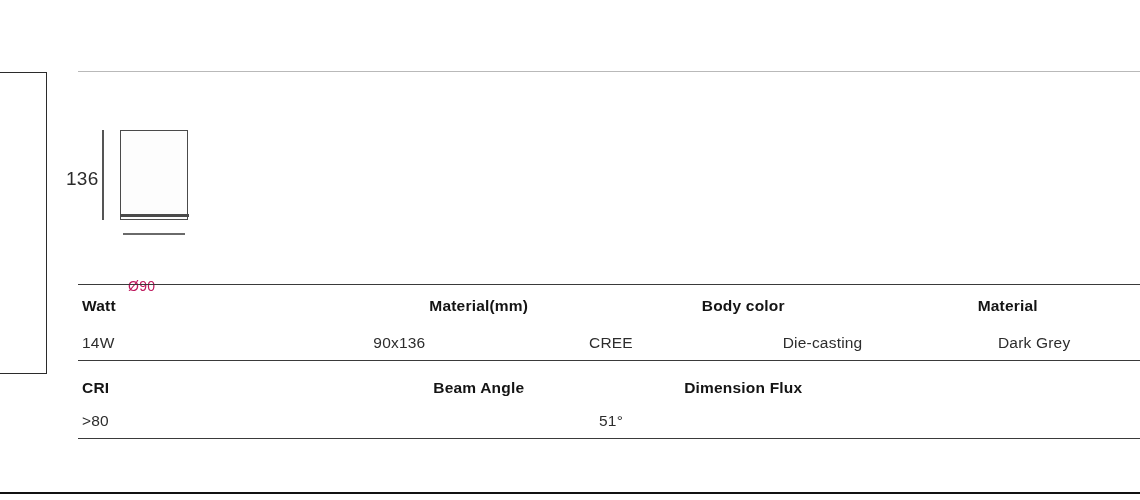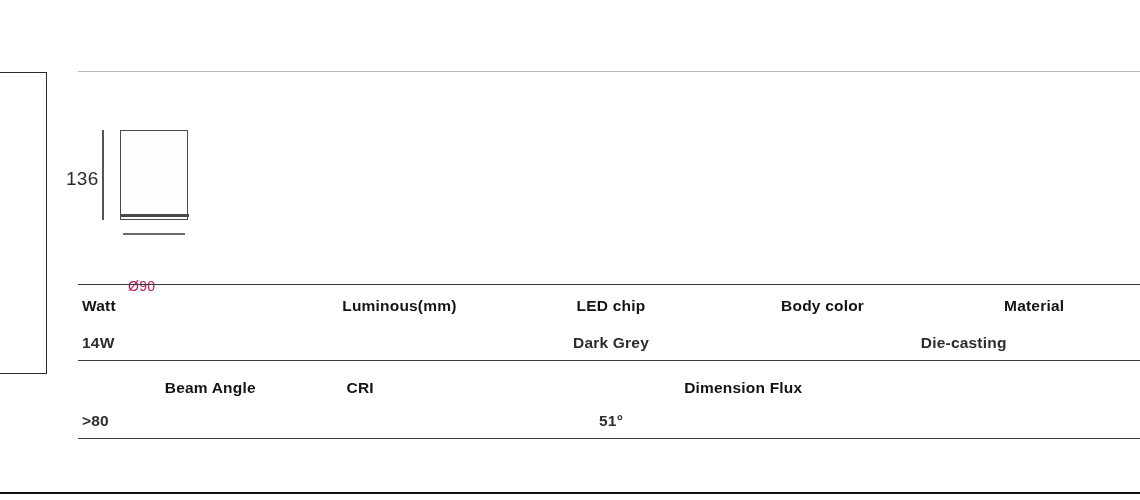--- a/index.html
+++ b/index.html
@@ -133,21 +133,21 @@
   .spec-row .cell.first {
     text-align: left;
     padding-left: 4px;
   }
   .spec-row.head .cell {
     font-weight: bold;
     color: #141414;
     letter-spacing: 0.2px;
   }
   .spec-row.val .cell {
-    font-weight: bold;
+    font-weight: normal;
     color: #2d2d2d;
     letter-spacing: 0.2px;
   }
 
   .row-1h { top: 296px; }
   .row-1v { top: 333px; }
   .row-2h { top: 378px; }
   .row-2v { top: 411px; }
 </style>
 </head>
@@ -165,37 +165,38 @@
     <div class="fixture"></div>
     <div class="fixture-base"></div>
     <div class="dim-horz-line"></div>
     <div class="dim-horz-label">Ø90</div>
   </div>
 
   <div class="rule spec-a"></div>
 
   <div class="spec-row head row-1h">
     <div class="cell first">Watt</div>
-    <div class="cell">Luminous(mm)</div>
-    <div class="cell">LED chip</div>
+    <div class="cell">Material(mm)</div>
     <div class="cell">Body color</div>
     <div class="cell">Material</div>
   </div>
 
   <div class="spec-row val row-1v">
     <div class="cell first">14W</div>
+    <div class="cell">90x136</div>
+    <div class="cell">CREE</div>
+    <div class="cell">Die-casting</div>
     <div class="cell">Dark Grey</div>
-    <div class="cell">Die-casting</div>
   </div>
 
   <div class="rule spec-b"></div>
 
   <div class="spec-row head row-2h">
+    <div class="cell first">CRI</div>
     <div class="cell">Beam Angle</div>
-    <div class="cell first">CRI</div>
     <div class="cell">Dimension Flux</div>
     <div class="cell"></div>
   </div>
 
   <div class="spec-row val row-2v">
     <div class="cell first">&gt;80</div>
     <div class="cell">51°</div>
     <div class="cell"></div>
   </div>
 

